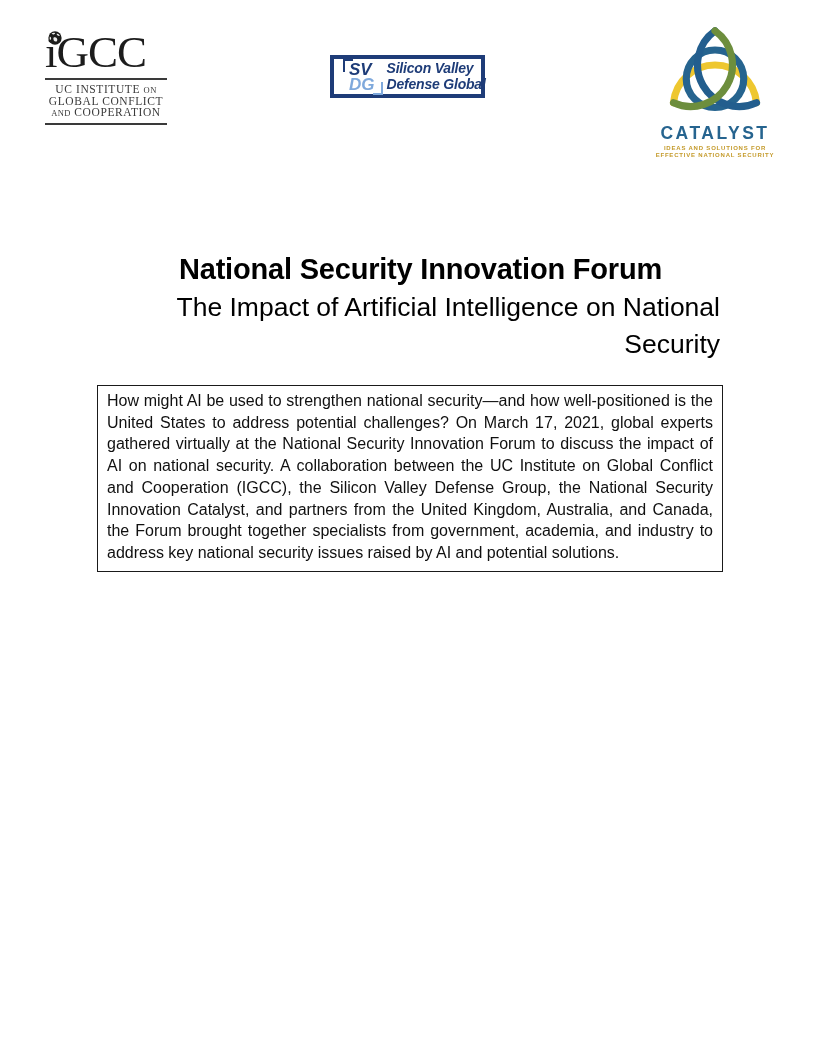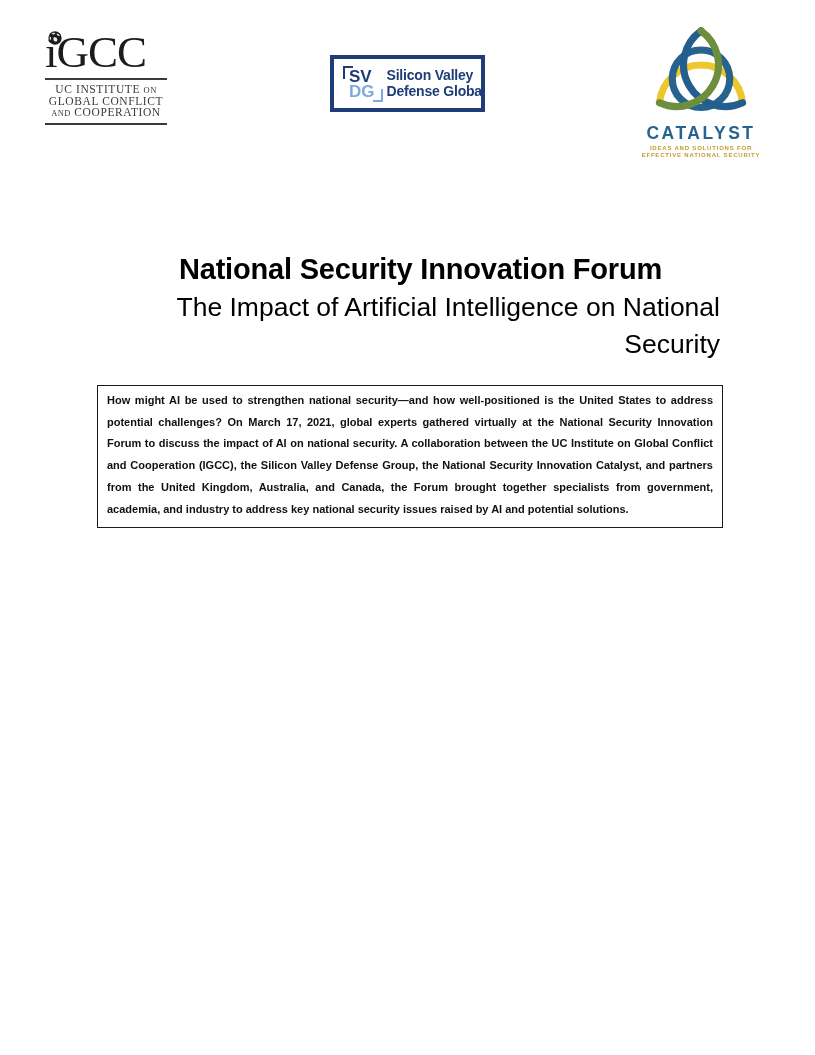--- a/index.html
+++ b/index.html
@@ -17,51 +17,51 @@
   .igcc .acronym { display:block; font-size:45px; line-height:1; letter-spacing:-1px;
                    color:#1c1c1c; }
   .igcc .rule { border-top:2px solid #3a3a3a; width:100%; }
   .igcc .rule.top { margin-top:3px; margin-bottom:4px; }
   .igcc .rule.bottom { margin-top:5px; }
   .igcc .org { font-size:11.5px; line-height:10.8px; letter-spacing:0.6px;
                text-align:center; white-space:nowrap; color:#3a3a3a; }
   .igcc .org .sc { font-size:8.5px; letter-spacing:0.4px; }
 
   
-  .svdg { position:absolute; left:330px; top:55px; width:155px; height:57px;
+  .svdg { position:absolute; left:330px; top:55px; width:155px; height:43px;
           border:4px solid #1e3c78; background:#fff;
-          display:flex; align-items:center; padding-left:11px; gap:7px; }
+          display:flex; align-items:center; padding-left:11px; gap:7px;font-style:italic; }
   .svdg .monogram { position:relative; font-weight:bold; font-size:17px;
                     line-height:15px; padding:1px 5px 1px 4px; }
   .svdg .monogram .sv { display:block; color:#1e3c78; }
   .svdg .monogram .dg { display:block; color:#7fa9dc; }
   .svdg .monogram::before { content:""; position:absolute; left:-2px; top:-2px;
           width:8px; height:11px; border-left:2.5px solid #1e3c78; border-top:2.5px solid #1e3c78; }
   .svdg .monogram::after { content:""; position:absolute; right:-3px; bottom:-2px;
           width:8px; height:11px; border-right:2.5px solid #7fa9dc; border-bottom:2.5px solid #7fa9dc; }
   .svdg .name { color:#1e3c78; font-weight:bold; font-size:14px; line-height:1.1;
                 letter-spacing:-0.2px; white-space:nowrap; }
 
   
-  .catalyst { position:absolute; left:641px; top:27px; width:120px; text-align:center; }
+  .catalyst { position:absolute; left:655px; top:27px; width:120px; text-align:center; }
   .catalyst .name { color:#26648f; font-weight:bold; font-size:17.5px;
                     letter-spacing:2.5px; line-height:1; margin-top:2px; white-space:nowrap; }
   .catalyst .tagline { color:#c49a2a; font-weight:bold; font-size:6px;
                        letter-spacing:0.8px; line-height:1.25; margin-top:2px; white-space:nowrap; }
 
   
   .title-block { position:absolute; left:0; right:0; top:253px; text-align:center; color:#000; }
   .title-block h1 { font-size:29px; font-weight:bold; letter-spacing:-0.2px; line-height:1.15;padding-left:26px; }
   .title-block h2 { font-size:26.5px; font-weight:normal; line-height:1.38;
                     max-width:625px; margin:3px auto 0;text-align:right; }
 
   
   .abstract-box { position:absolute; left:97px; top:385px; width:626px;
                   border:1.5px solid #1a1a1a; padding:4px 9px 7px 9px; }
-  .abstract-box p { font-size:11px; line-height:21.7px; text-align:justify; color:#101010;font-weight:bold; }
+  .abstract-box p { font-size:16px; line-height:21.7px; text-align:justify; color:#101010; }
 </style>
 </head>
 <body>
 
 <div class="igcc">
   <span class="globe">
     <svg width="14" height="14" viewBox="0 0 12 12" aria-hidden="true">
       <circle cx="6" cy="6" r="5.7" fill="#1d1d1b"></circle>
       <path d="M3.1 2.2 q1.6-1.1 3.1-.5 q-.2 1.1-1.5 1.2 q-1.4.1-1.6-.7z
                M7.6 2.1 q1.9.5 2.6 2 q-1.2.3-2.2-.4 q-.9-.7-.4-1.6z

